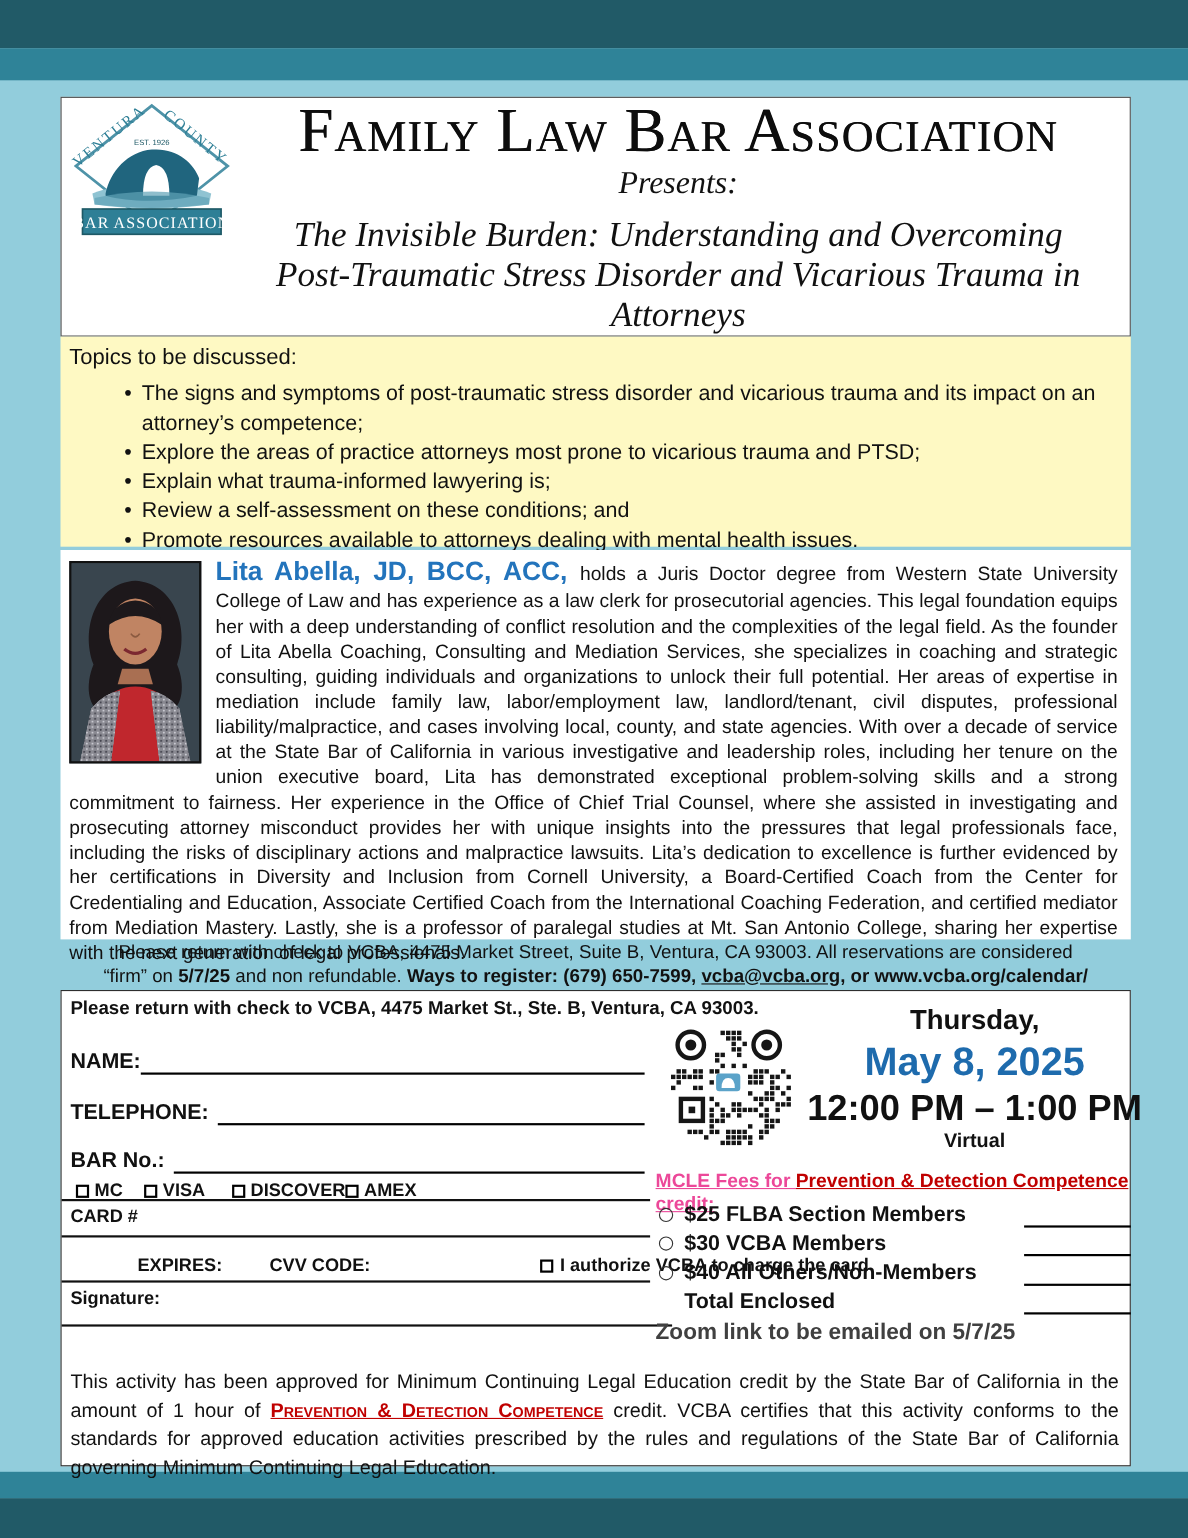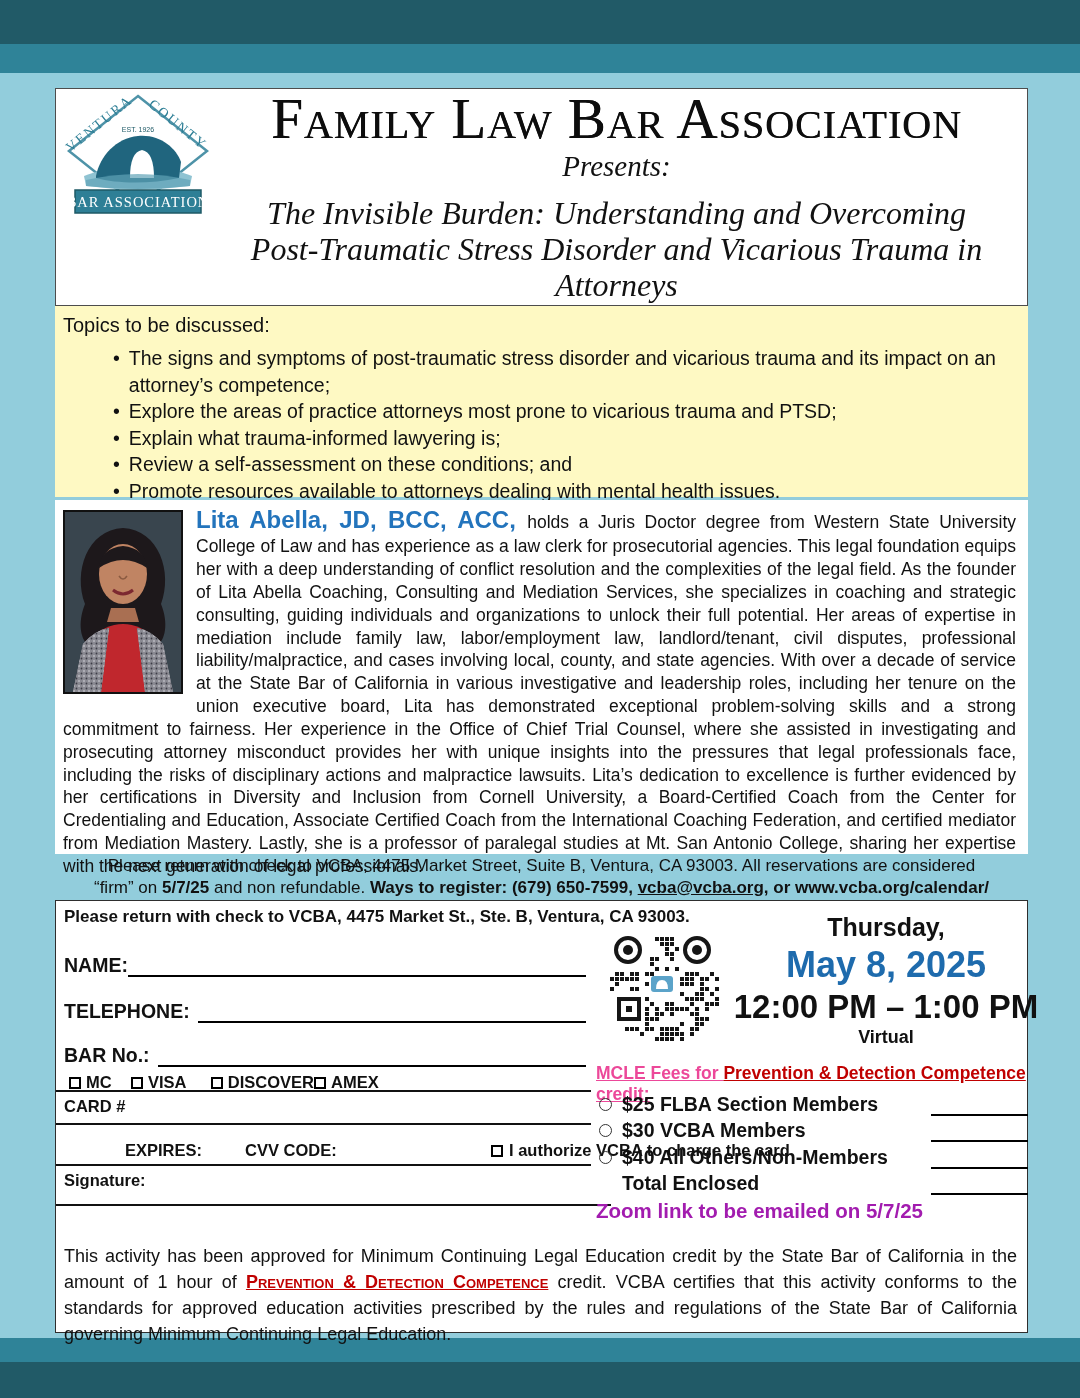--- a/index.html
+++ b/index.html
@@ -62,21 +62,21 @@
   .date-time{font-size:33px;font-weight:bold;margin-top:2px;}
   .date-mode{font-size:18px;font-weight:bold;margin-top:1px;}
   .mcle-heading{position:absolute;left:540px;top:162px;width:432px;font-size:17.5px;font-weight:bold;}
   .mcle-blue{color:#ec4899;text-decoration:underline;}
   .mcle-red{color:#C00000;text-decoration:underline;}
   .fee-list{position:absolute;left:540px;top:188px;width:432px;}
   .fee-row{display:flex;align-items:flex-end;height:26.5px;font-size:19.5px;font-weight:bold;}
   .radio{width:11px;height:11px;border:1.5px solid #333;border-radius:50%;margin:0 10px 5px 3px;}
   .radio-spacer{width:26px;}
   .fee-blank{margin-left:auto;width:97px;border-bottom:2px solid #000;height:22px;}
-  .zoom-note{position:absolute;left:540px;top:298px;font-size:20.5px;font-weight:bold;color:#a21caf;}
+  .zoom-note{position:absolute;left:540px;top:298px;font-size:20.5px;font-weight:bold;color:#404040;}
 
   .disclaimer{position:absolute;left:8px;right:10px;top:342px;text-align:justify;font-size:18px;line-height:26px;}
   .disc-red{color:#C00000;font-weight:bold;font-variant:small-caps;text-decoration:underline;}
 </style>
 </head>
 <body>
 
 <div class="abs band-top-dark"></div>
 <div class="abs band-top-mid"></div>
 <div class="abs band-bot-mid"></div>

